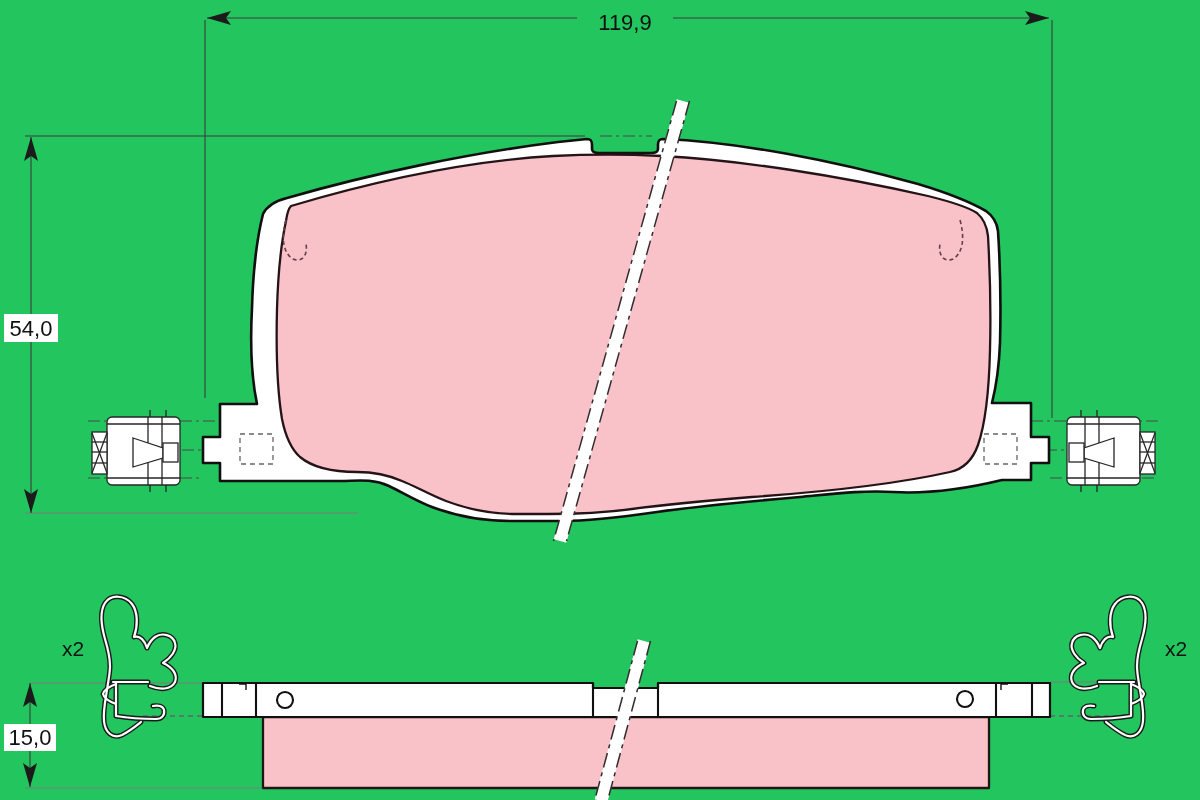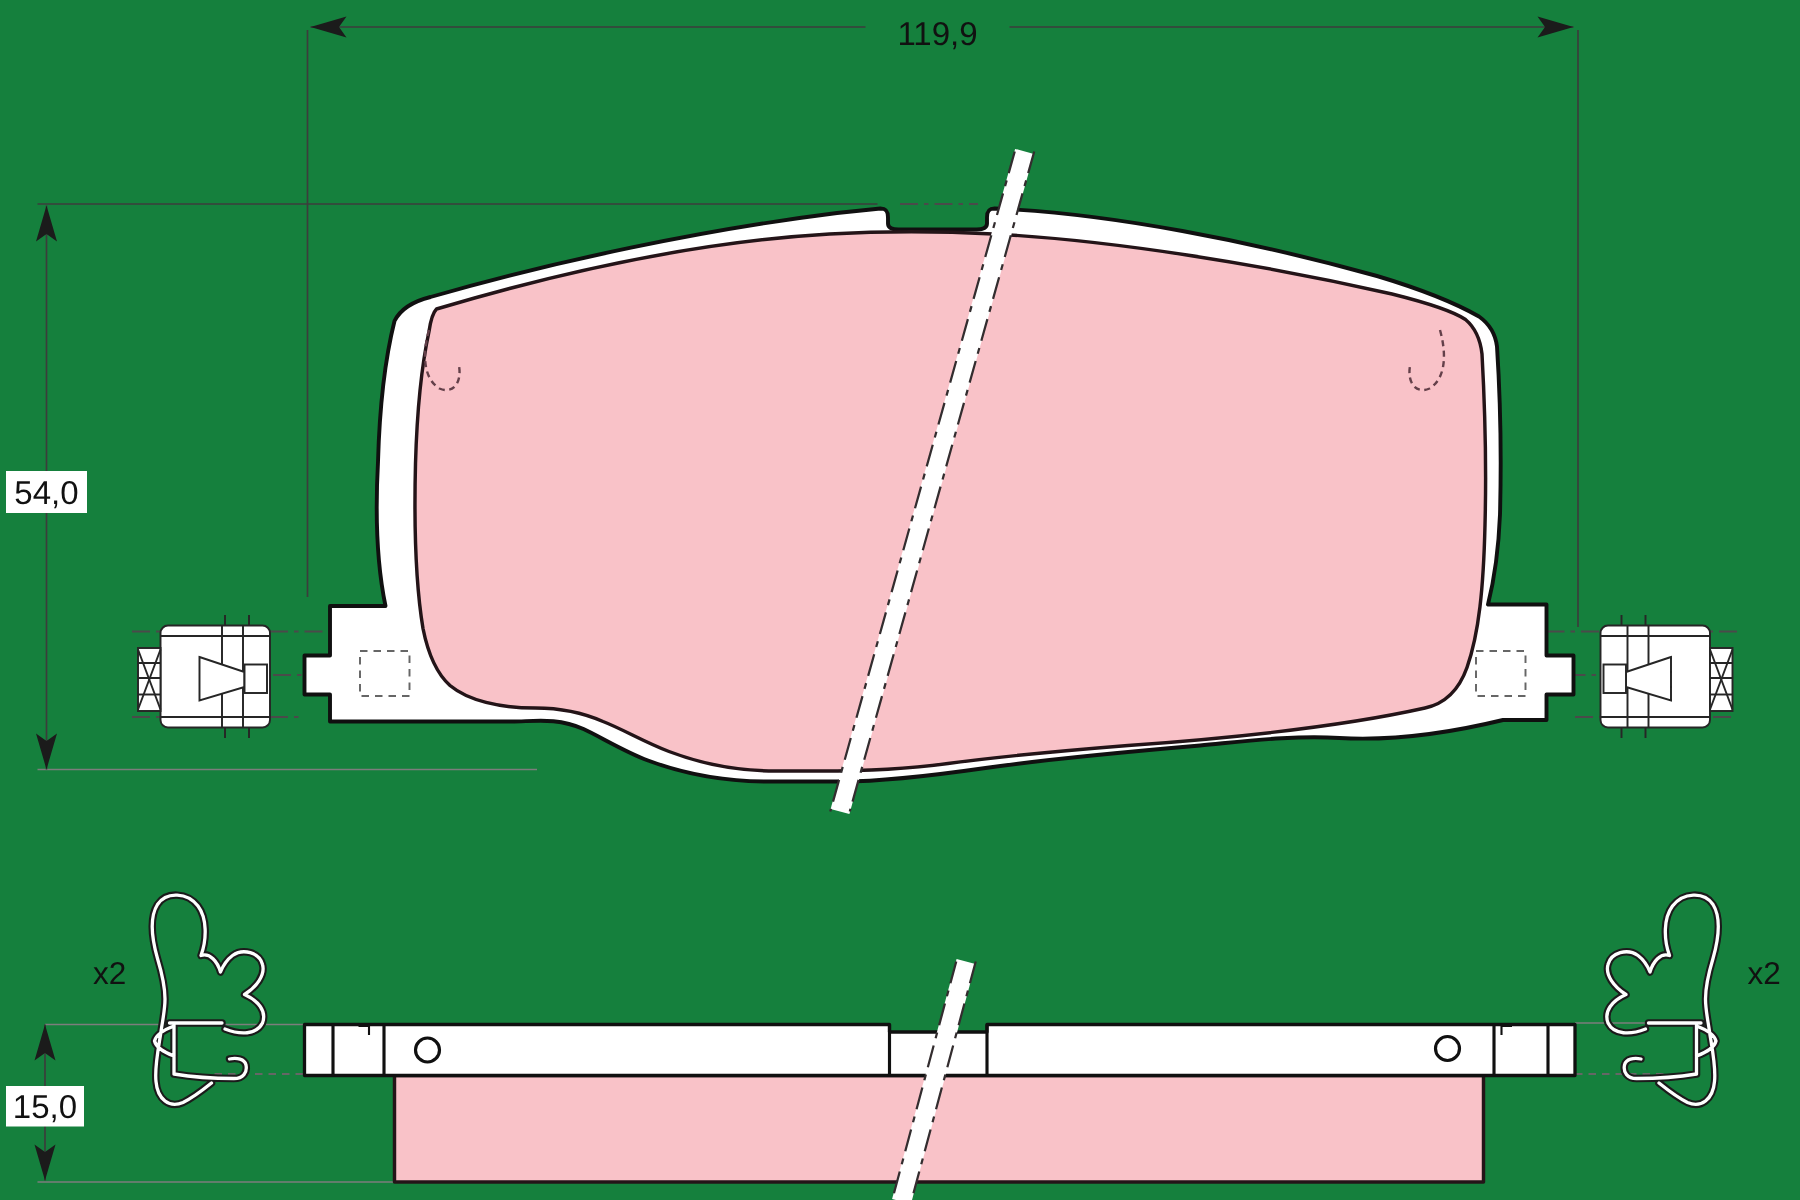--- a/index.html
+++ b/index.html
@@ -1,16 +1,16 @@
 <!DOCTYPE html>
 <html><head>
 <meta charset="utf-8">
 <style>
   html,body{margin:0;padding:0;background:#fff;}
-  #stage{position:relative;width:1200px;height:800px;background:#15803d;overflow:hidden;
+  #stage{position:relative;width:1200px;height:800px;background:#22c55e;overflow:hidden;
          font-family:"Liberation Sans",sans-serif;}
   svg{display:block}
   
   .plate{fill:#ffffff;stroke:#101010;stroke-width:2.6;stroke-linejoin:round;}
   .fric{stroke:#241418;stroke-width:2.3;stroke-linejoin:round;}
   .thin{stroke:#3c3c3c;stroke-width:1.1;fill:none;}
   .ref{stroke:#7d7d7d;stroke-width:1.1;fill:none;}
   .cdash{stroke:#4a4a4a;stroke-width:1.2;fill:none;stroke-dasharray:12 4 3 4;}
   .hdash{stroke:#666;stroke-width:1.3;fill:none;stroke-dasharray:5 4;}
   .wdash{stroke:#64404a;stroke-width:1.6;fill:none;stroke-dasharray:4 3;}

